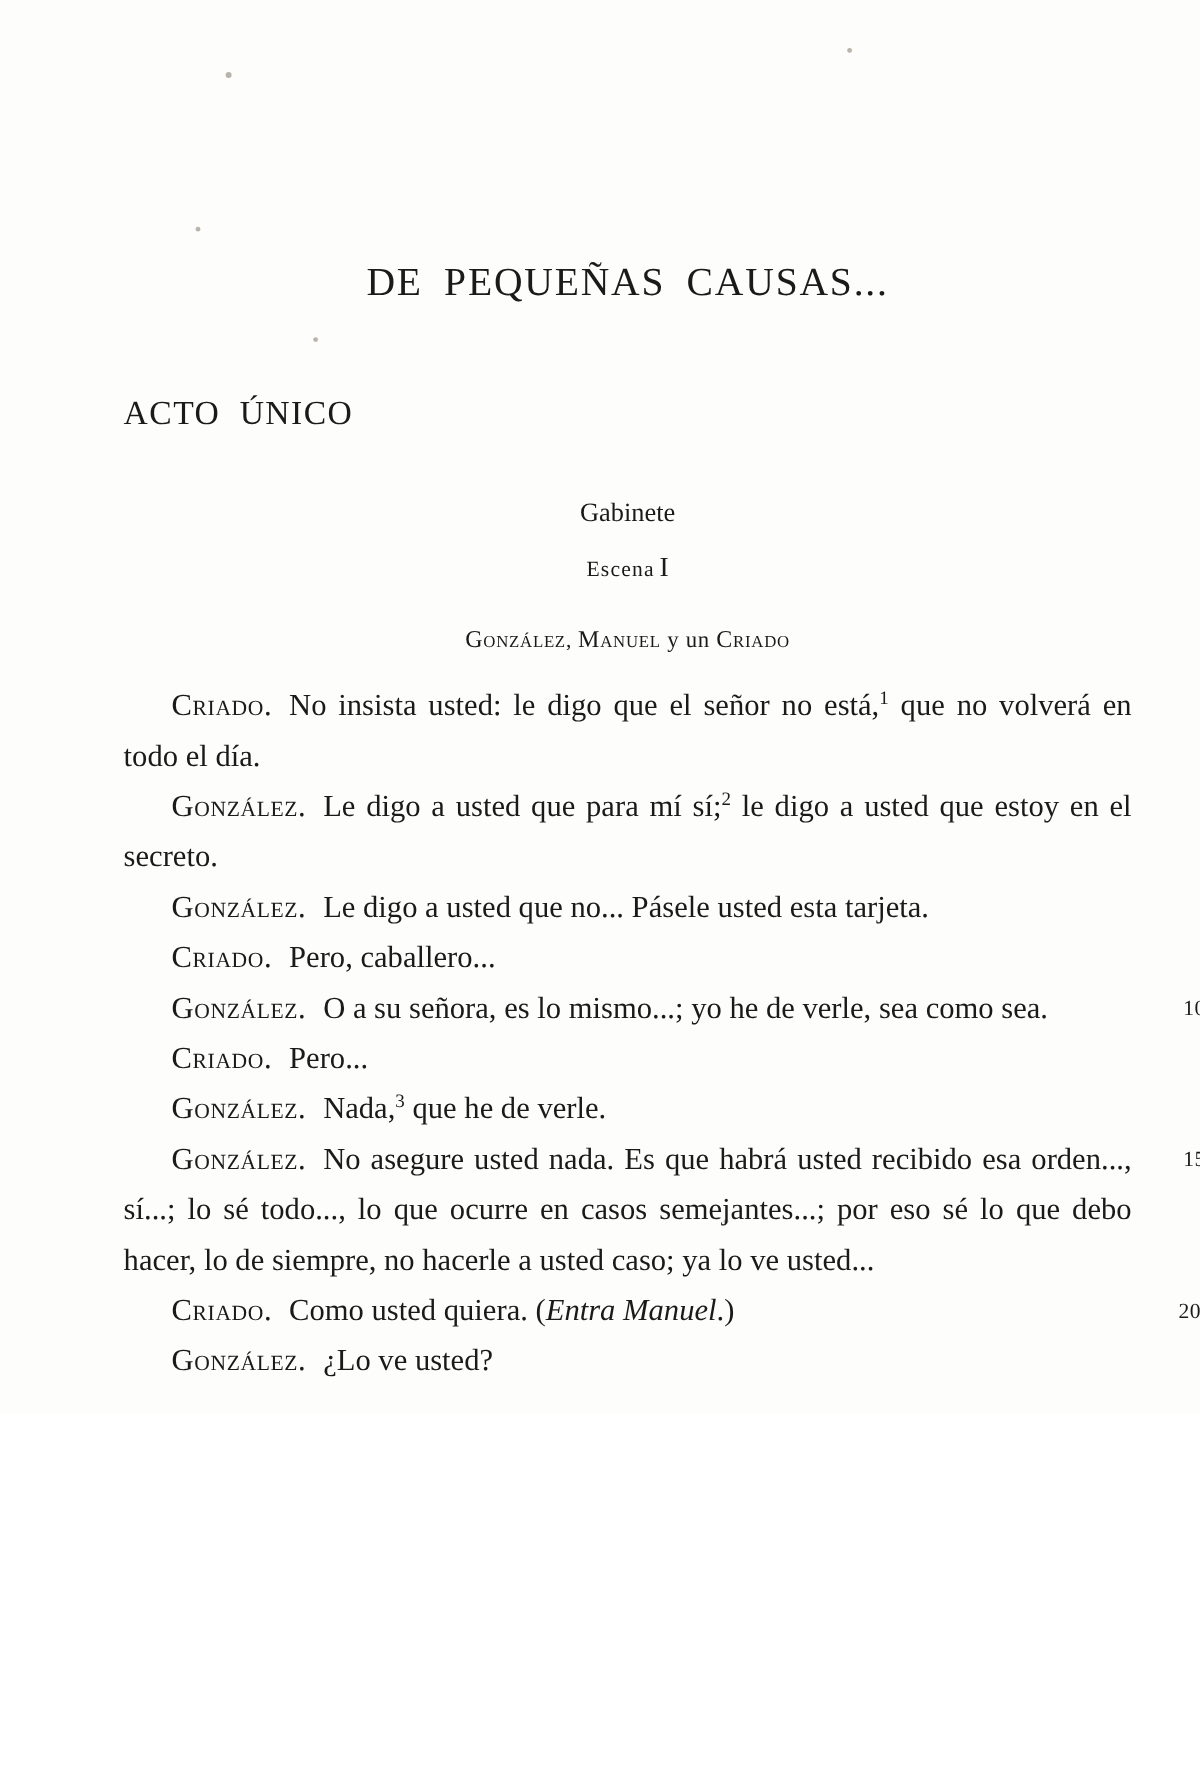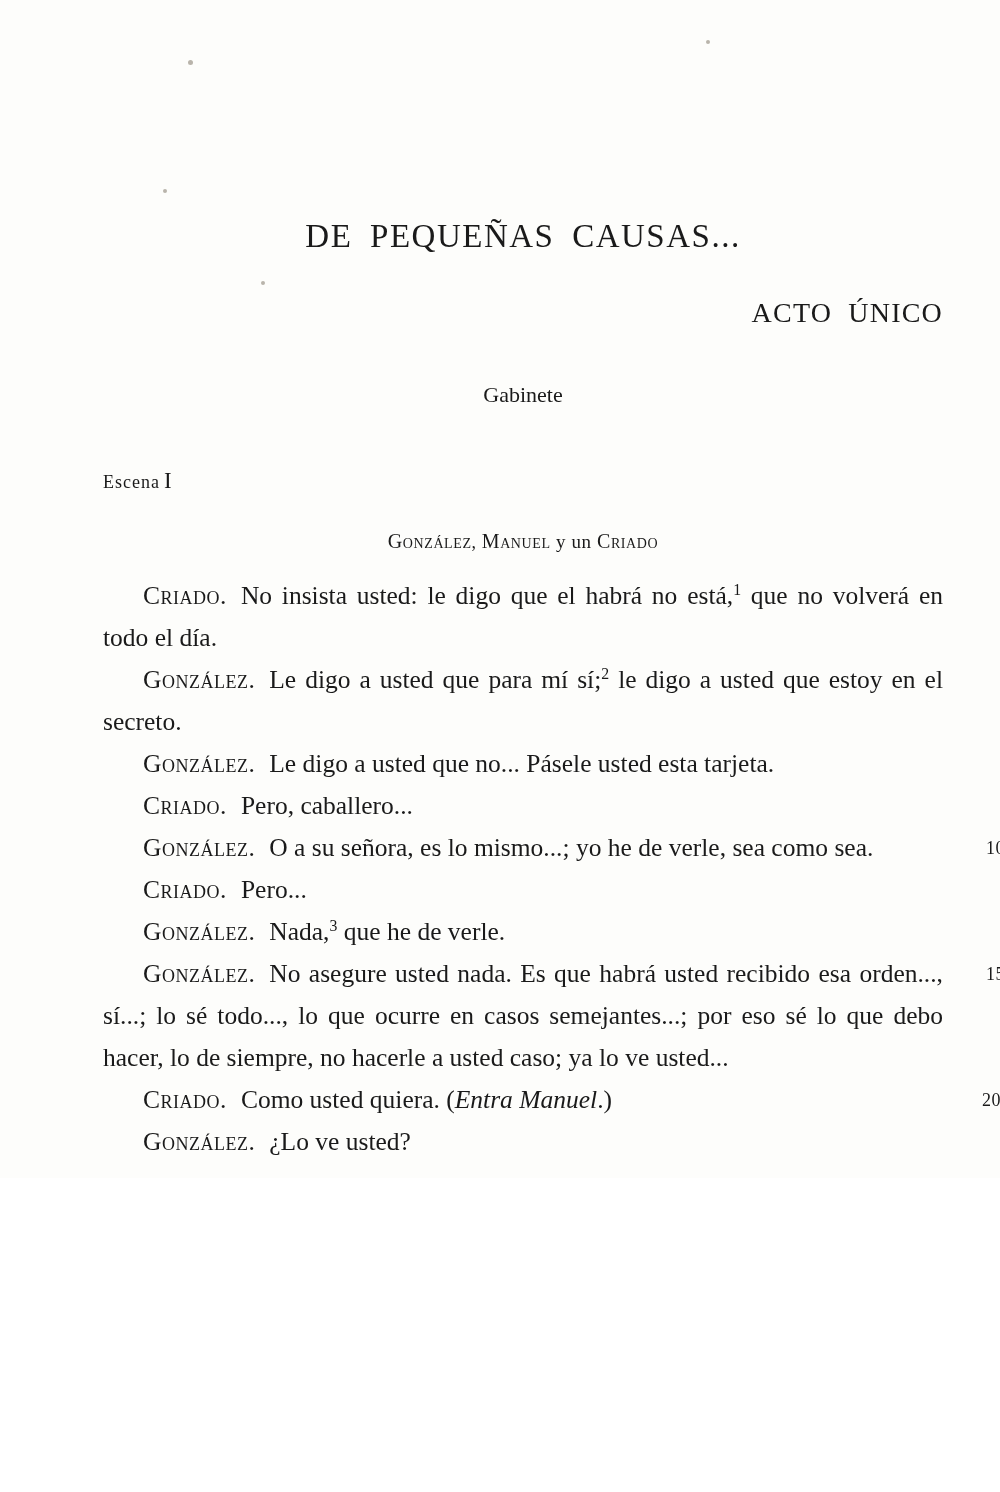--- a/index.html
+++ b/index.html
@@ -31,34 +31,35 @@
   }
   .title {
     text-align: center;
     font-size: 33px;
     letter-spacing: 1.5px;
     word-spacing: 8px;
     margin-top: 218px;
     font-weight: normal;
   }
   .act {
-    text-align: right;
+    text-align: left;
     font-size: 28px;
     letter-spacing: 1.2px;
     word-spacing: 8px;
-    margin-top: 42px;
+    margin-top: 74px;
   }
   .setting {
     text-align: center;
     font-size: 22px;
     margin-top: 53px;
   }
   .scene {
+    text-align: center;
     font-size: 23px;
-    margin-top: 60px;
+    margin-top: 20px;
   }
   .scene .sc {
     font-size: 18px;
     letter-spacing: 1px;
   }
   .scene .num {
     font-size: 23px;
     margin-left: 4px;
   }
   .cast {
@@ -145,21 +146,21 @@
       <span class="sc">Escena</span><span class="num">I</span>
     </div>
 
     <div class="cast">
       <span class="nm">González</span><span>, </span><span class="nm">Manuel</span><span class="lc"> y un </span><span class="nm">Criado</span>
     </div>
 
     <div class="dialogue">
 
       <p class="line">
-        <span class="speaker">Criado.</span><span class="gap"></span><span>No insista usted: le digo que el habrá no está,</span><sup>1</sup> <span>que no volverá en todo el día.</span>
+        <span class="speaker">Criado.</span><span class="gap"></span><span>No insista usted: le digo que el señor no está,</span><sup>1</sup> <span>que no volverá en todo el día.</span>
       </p>
 
       <p class="line">
         <span class="speaker">González.</span><span class="gap"></span><span>Le digo a usted que para mí sí;</span><sup>2</sup> <span>le digo a usted que estoy en el secreto.</span>
       </p>
 
 
       <p class="line">
         <span class="speaker">González.</span><span class="gap"></span><span>Le digo a usted que no... Pásele usted esta tarjeta.</span>
       </p>

